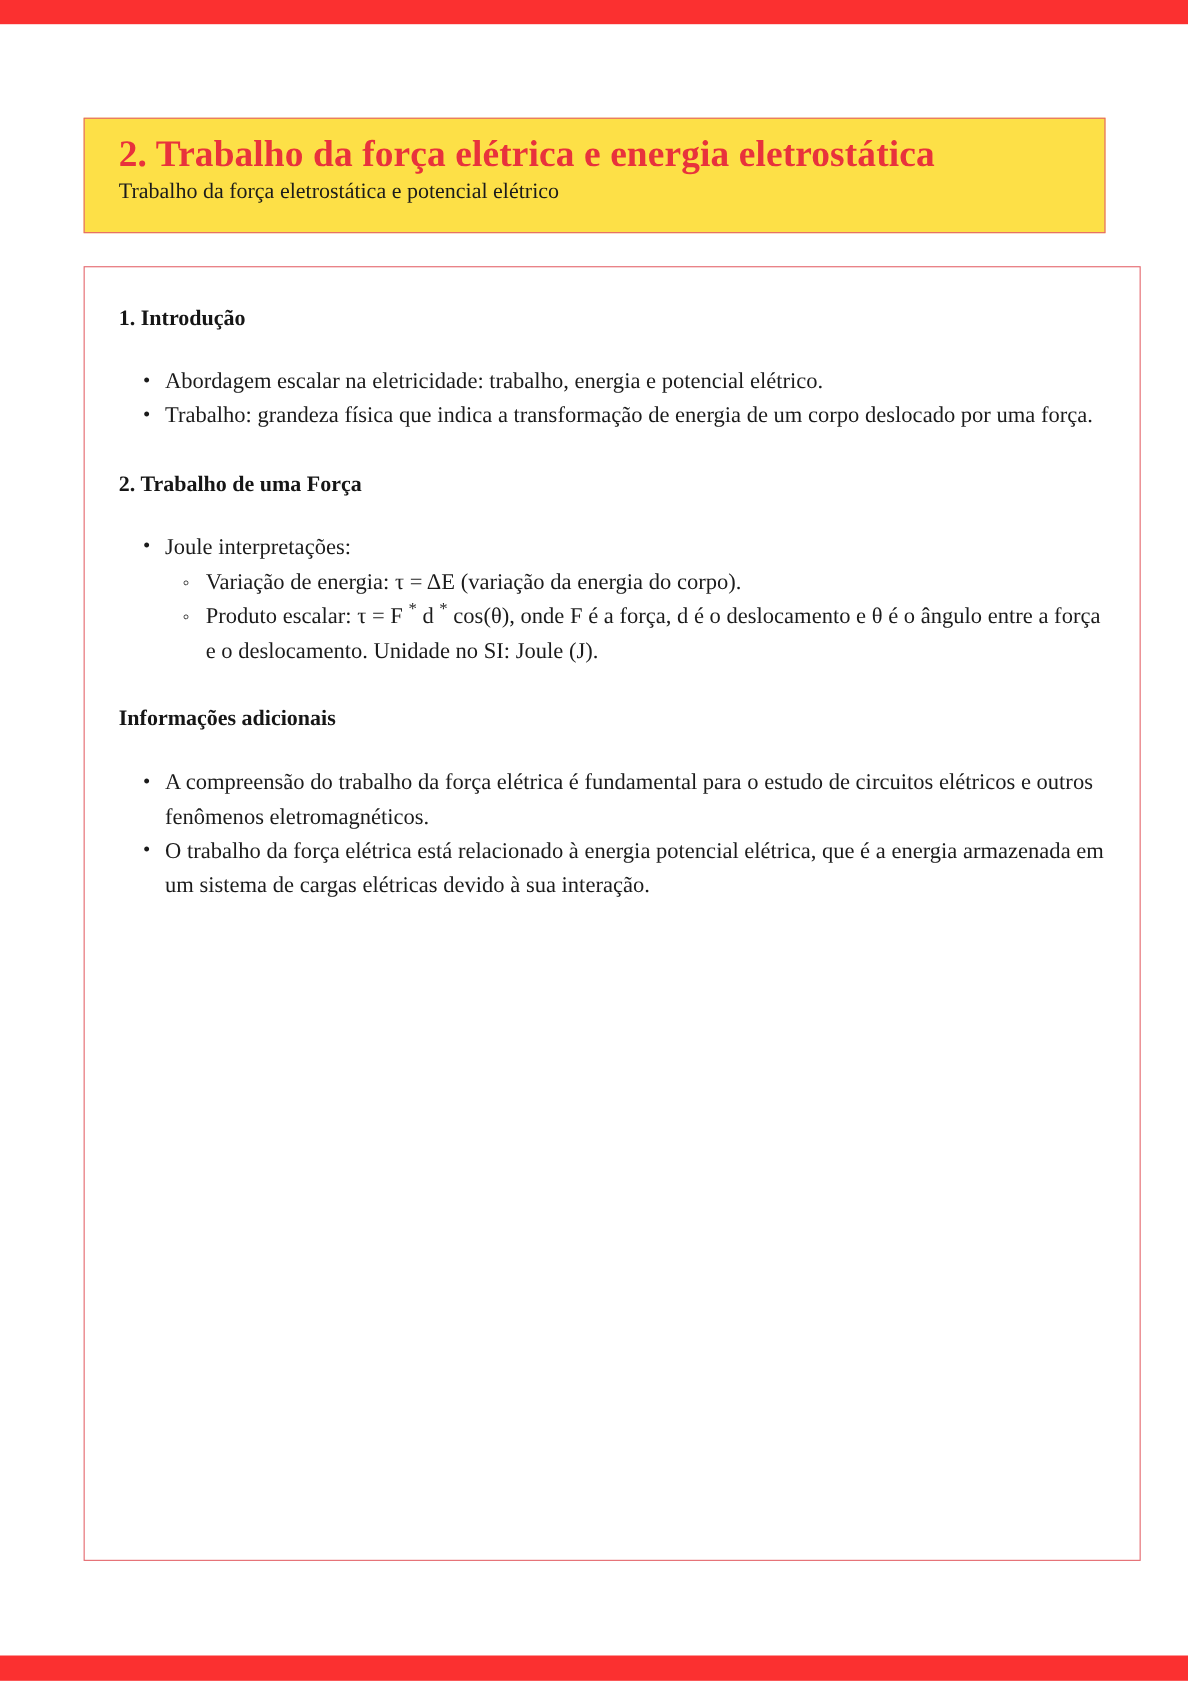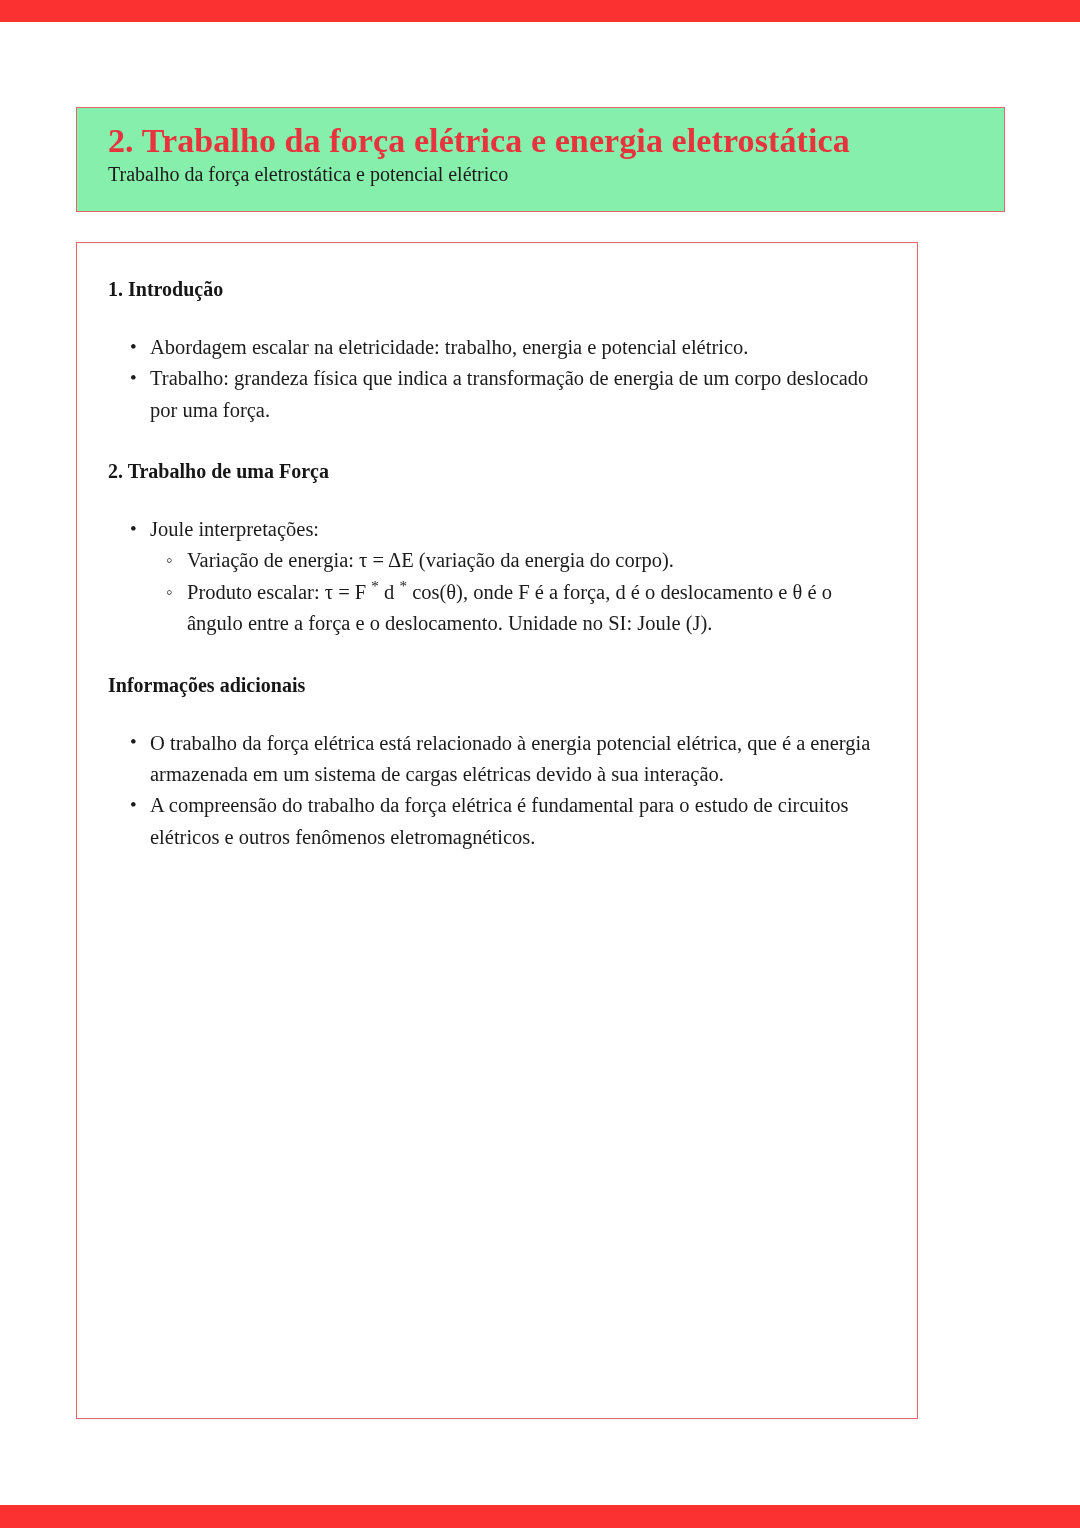--- a/index.html
+++ b/index.html
@@ -28,21 +28,21 @@
 
   
   .header-box {
     position: absolute;
     left: 76px;
     top: 107px;
     width: 929px;
     height: 105px;
     box-sizing: border-box;
     border: 1.5px solid #e4656b;
-    background: #86efac;
+    background: #fde047;
   }
   .header-inner {
     padding: 14px 0 0 31px;
   }
   .doc-title {
     font-size: 34px;
     font-weight: bold;
     color: #e8323c;
     line-height: 1.12;
     letter-spacing: 0.1px;
@@ -55,21 +55,21 @@
     line-height: 1.2;
     margin-top: 2px;
     white-space: nowrap;
   }
 
   
   .body-box {
     position: absolute;
     left: 76px;
     top: 242px;
-    width: 842px;
+    width: 961px;
     height: 1177px;
     box-sizing: border-box;
     border: 1.5px solid #e4656b;
     background: #ffffff;
   }
   .body-inner {
     padding: 33px 30px 0 31px;
   }
 
   h2.section-heading {
@@ -158,20 +158,20 @@
         <span>Joule interpretações:</span>
         <ul class="subbullets">
           <li><span>Variação de energia: τ = ΔE (variação da energia do corpo).</span></li>
           <li><span>Produto escalar: τ = F </span><span class="sup-star">*</span><span> d </span><span class="sup-star">*</span><span> cos(θ), onde F é a força, d é o deslocamento e θ é o ângulo entre a força e o deslocamento. Unidade no SI: Joule (J).</span></li>
         </ul>
       </li>
     </ul>
 
     <h2 class="section-heading spaced">Informações adicionais</h2>
     <ul class="bullets">
+      <li>A compreensão do trabalho da força elétrica é fundamental para o estudo de circuitos elétricos e outros fenômenos eletromagnéticos.</li>
       <li>O trabalho da força elétrica está relacionado à energia potencial elétrica, que é a energia armazenada em um sistema de cargas elétricas devido à sua interação.</li>
-      <li>A compreensão do trabalho da força elétrica é fundamental para o estudo de circuitos elétricos e outros fenômenos eletromagnéticos.</li>
     </ul>
 
   </div>
 </div>
 
 <div class="bar bar-bottom"></div>
 
 </body></html>

